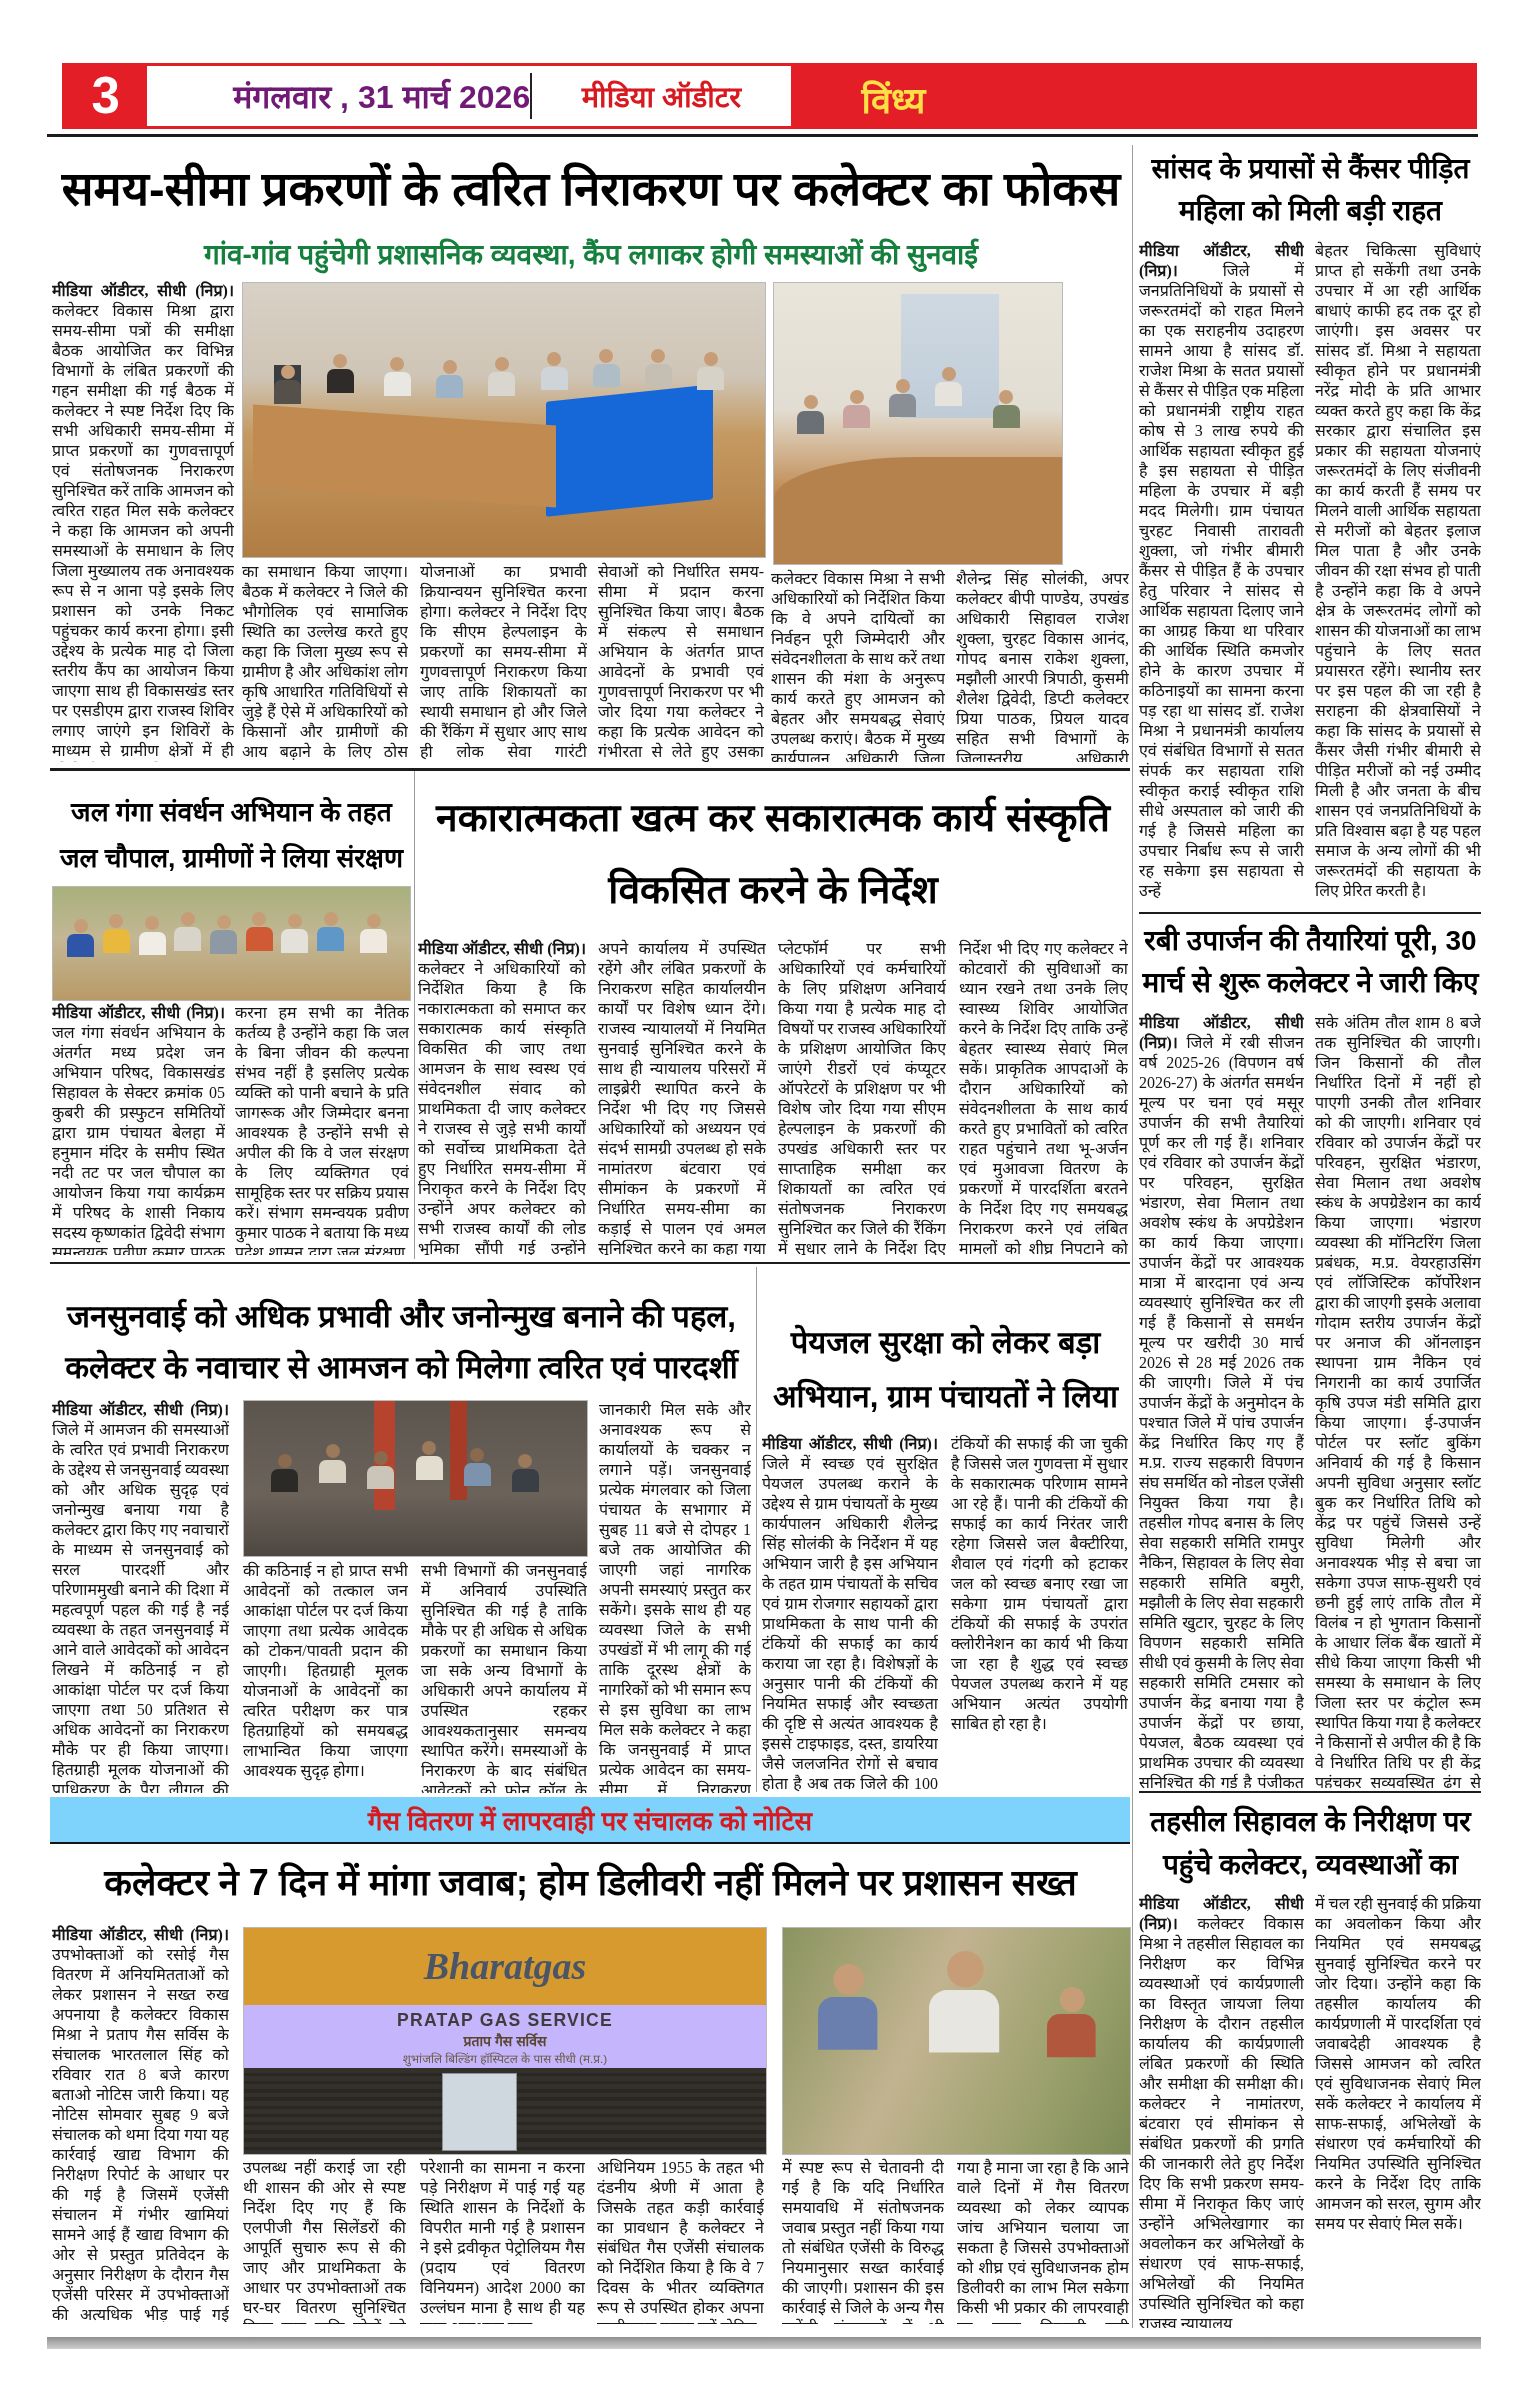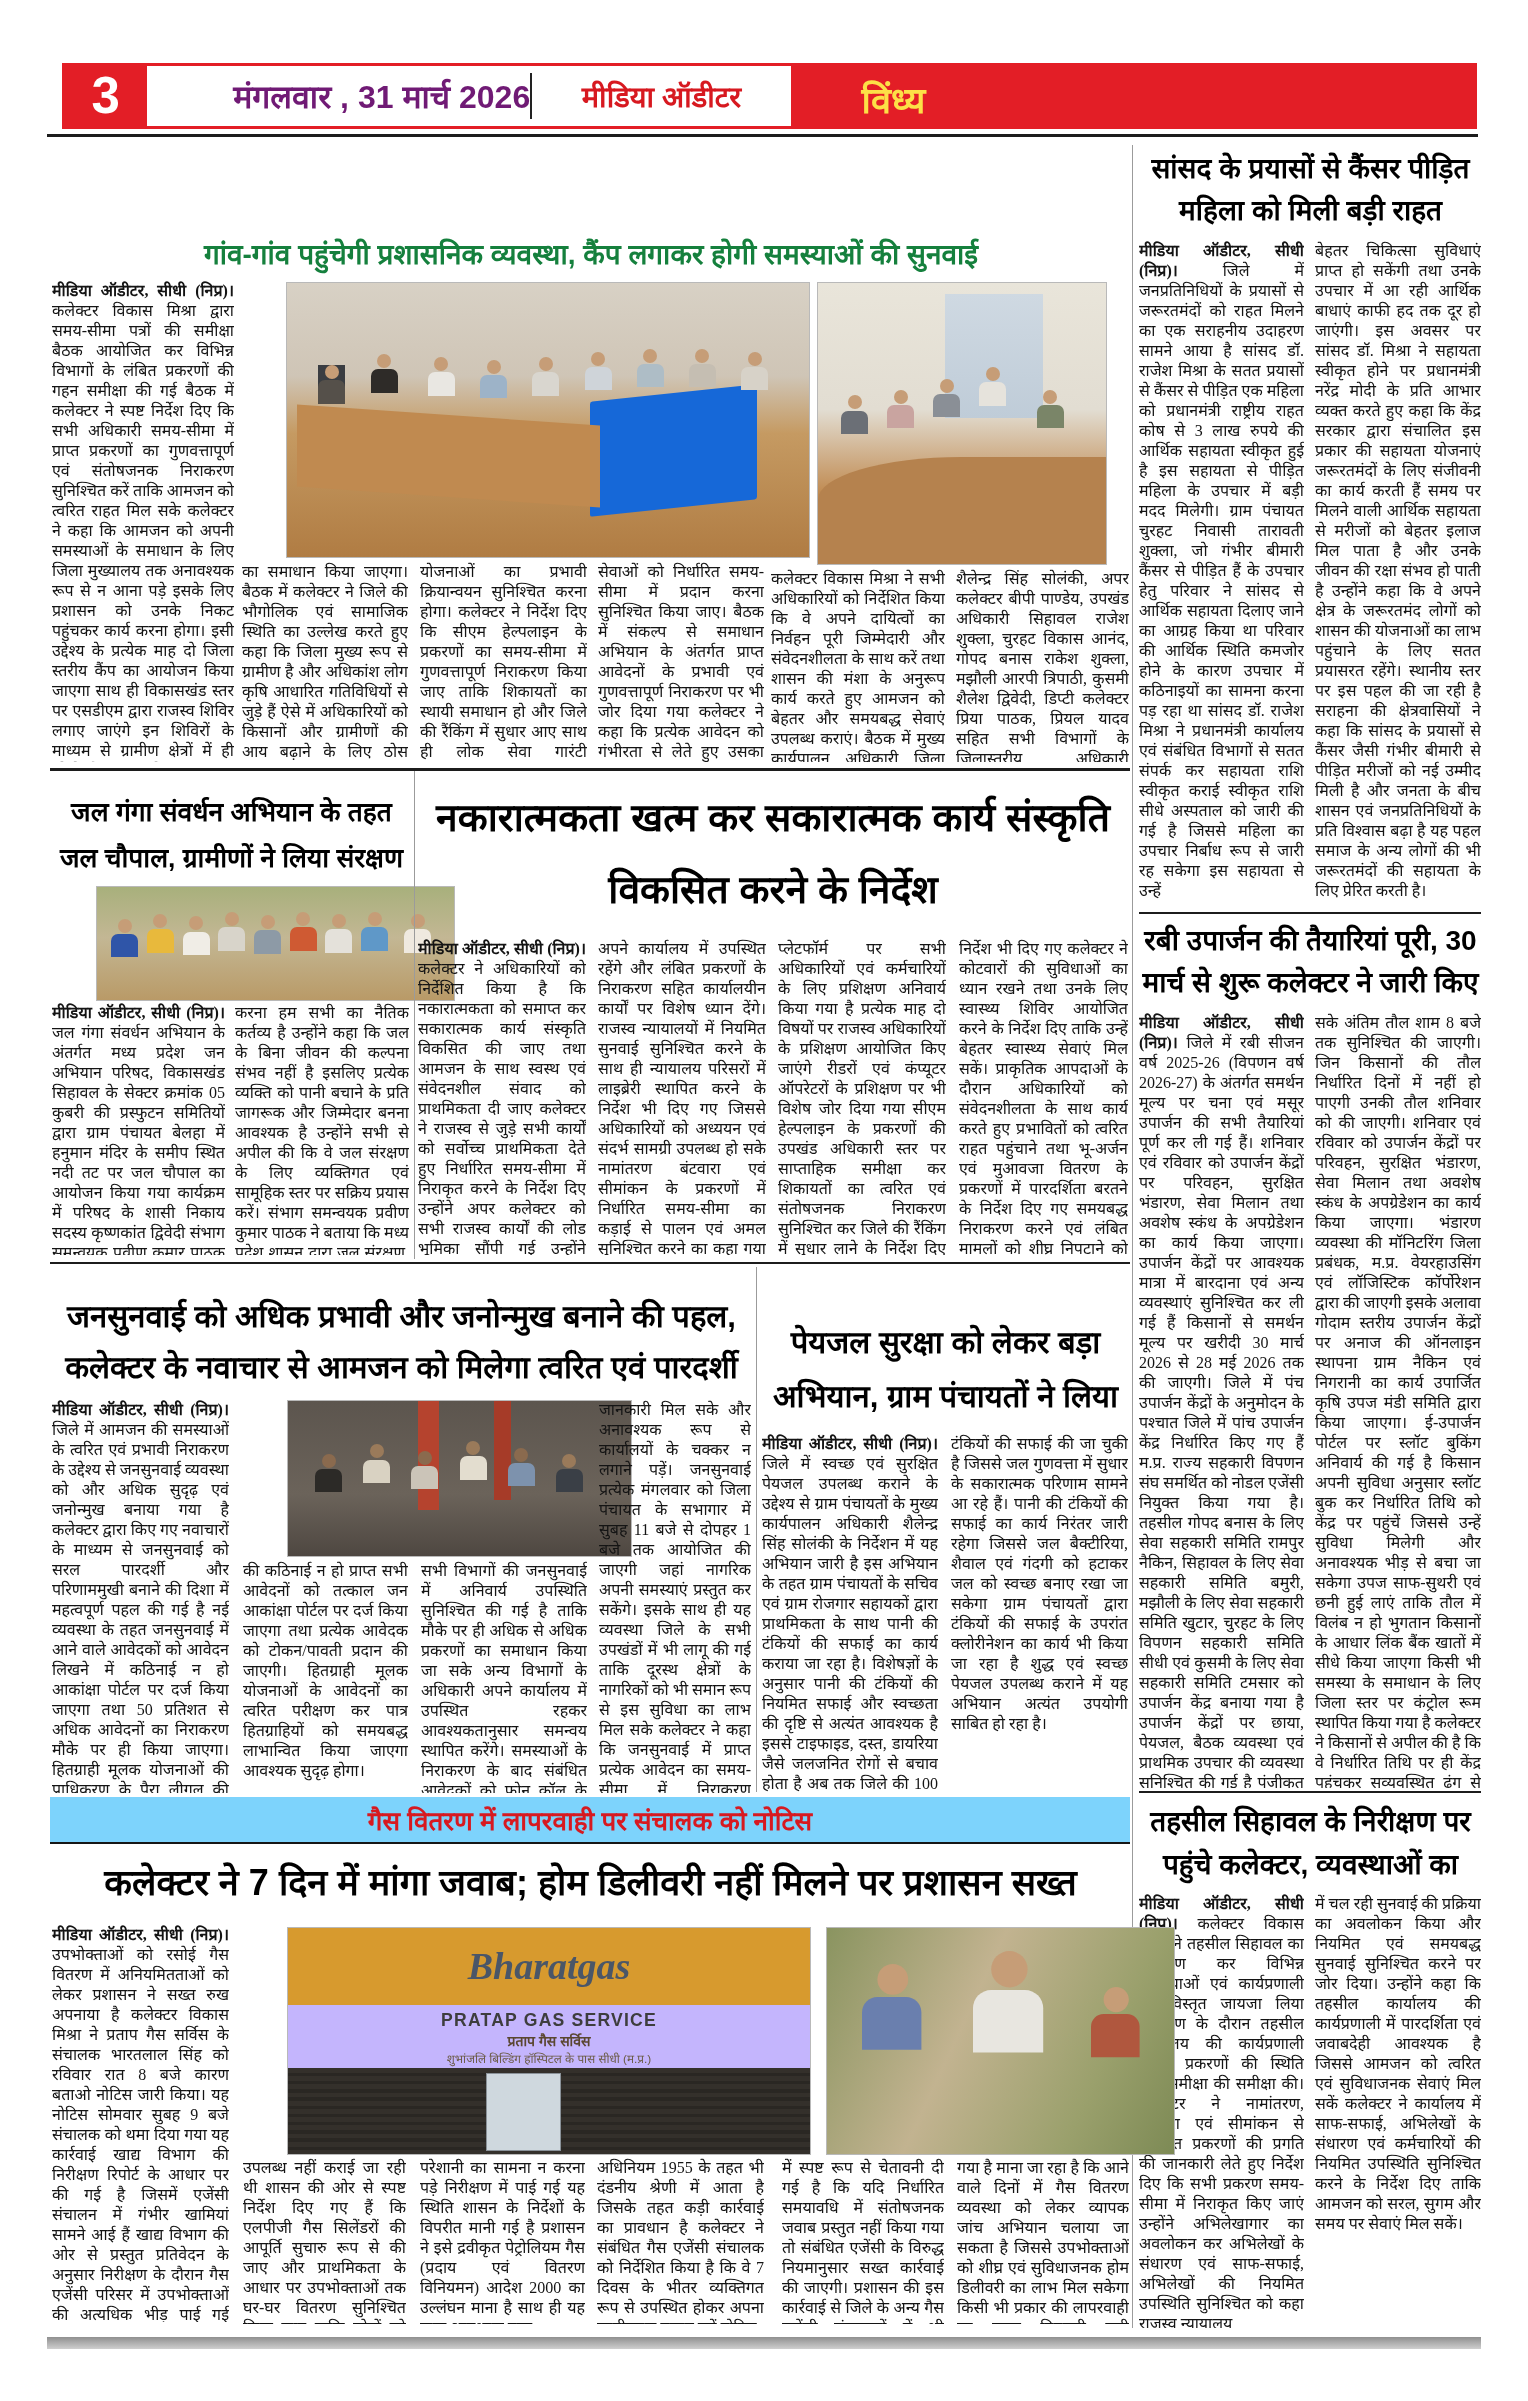--- a/index.html
+++ b/index.html
@@ -5,21 +5,21 @@
   html,body{margin:0;padding:0;background:#ffffff;}
   #page{position:relative;width:1528px;height:2401px;background:#ffffff;
         font-family:"Liberation Sans",sans-serif;color:#111;}
   .abs{position:absolute;}
   .body-text{font-size:16px;line-height:20px;text-align:justify;color:#141414;overflow:hidden;font-family:Liberation Serif, serif;}
   .body-text .lead{font-weight:bold;}
   .headline{font-weight:bold;color:#000;text-align:center;overflow:hidden;}
   .red-head{color:#15803d;}
   .rule-dark{background:#1c1c1c;}
   .rule-gray{background:#9b9b9b;}
-  .photo{position:absolute;overflow:hidden;border:0.6px solid #b9b9b9;margin-left:44px;}
+  .photo{position:absolute;overflow:hidden;border:0.6px solid #b9b9b9;}
   .person{position:absolute;}
   .person .hd{width:14px;height:14px;border-radius:50%;background:#c69d77;margin:0 auto;}
   .person .tr{width:27px;height:23.5px;border-radius:7px 7px 0 0;margin-top:1.2px;}
   .masthead{background:#e31e26;}
   .kicker{background:#7dd3fc;border-bottom:2.9px solid #161616;display:flex;align-items:center;justify-content:center;}
   .kicker span{color:#d71920;font-weight:bold;font-size:26px;}
   .sign-serif{font-family:"Liberation Serif",serif;}
 </style>
 </head>
 <body>
@@ -30,20 +30,21 @@
     <div class="abs" style="left:8.2px;top:1.2px;width:71px;height:63px;color:#fff;font-size:51px;font-weight:bold;text-align:center;line-height:63px;">3</div>
     <div class="abs" style="left:85px;top:2.9px;width:644px;height:60px;background:#fff;display:flex;align-items:center;">
       <div style="flex:1;text-align:right;font-size:32px;font-weight:bold;color:#701a75;">मंगलवार , 31 मार्च 2026</div>
       <div style="width:1.8px;height:46px;background:#222;"></div>
       <div style="width:259px;text-align:center;font-size:29px;font-weight:bold;color:#d71920;">मीडिया ऑडीटर</div>
     </div>
     <div class="abs" style="left:749px;top:10px;width:165px;height:56px;color:#fde047;font-size:36px;font-weight:bold;text-align:center;line-height:56px;">विंध्य</div>
   </div>
   <div class="abs rule-dark" style="left:47px;top:134px;width:1431px;height:2.9px;"></div>
 
+  <div class="abs headline" style="left:53px;top:145px;width:1076px;height:88px;font-size:47px;line-height:88px;">समय-सीमा प्रकरणों के त्वरित निराकरण पर कलेक्टर का फोकस</div>
   <div class="abs headline red-head" style="left:53px;top:236px;width:1076px;height:38px;font-size:28px;line-height:38px;">गांव-गांव पहुंचेगी प्रशासनिक व्यवस्था, कैंप लगाकर होगी समस्याओं की सुनवाई</div>
 
   <div class="abs body-text" style="left:52px;top:281px;width:182px;height:481px;">
     <b class="lead">मीडिया ऑडीटर, सीधी (निप्र)।</b>
     <span>कलेक्टर विकास मिश्रा द्वारा समय-सीमा पत्रों की समीक्षा बैठक आयोजित कर विभिन्न विभागों के लंबित प्रकरणों की गहन समीक्षा की गई बैठक में कलेक्टर ने स्पष्ट निर्देश दिए कि सभी अधिकारी समय-सीमा में प्राप्त प्रकरणों का गुणवत्तापूर्ण एवं संतोषजनक निराकरण सुनिश्चित करें ताकि आमजन को त्वरित राहत मिल सके कलेक्टर ने कहा कि आमजन को अपनी समस्याओं के समाधान के लिए जिला मुख्यालय तक अनावश्यक रूप से न आना पड़े इसके लिए प्रशासन को उनके निकट पहुंचकर कार्य करना होगा। इसी उद्देश्य के प्रत्येक माह दो जिला स्तरीय कैंप का आयोजन किया जाएगा साथ ही विकासखंड स्तर पर एसडीएम द्वारा राजस्व शिविर लगाए जाएंगे इन शिविरों के माध्यम से ग्रामीण क्षेत्रों में ही लोगों की समस्याओं</span>
   </div>
 
   <div class="photo" style="left:242px;top:282px;width:522px;height:274px;background:linear-gradient(180deg,#d8d1c5 0%,#cfc5b6 34%,#c59a62 55%,#b07c43 100%);">
     <div style="position:absolute;left:58%;top:40%;width:32%;height:42%;background:#1668d8;transform:skewY(-6deg);border-radius:2.4px;"></div>
     <div style="position:absolute;left:2%;top:48%;width:58%;height:30%;background:#c08a50;transform:skewY(4deg);"></div>

